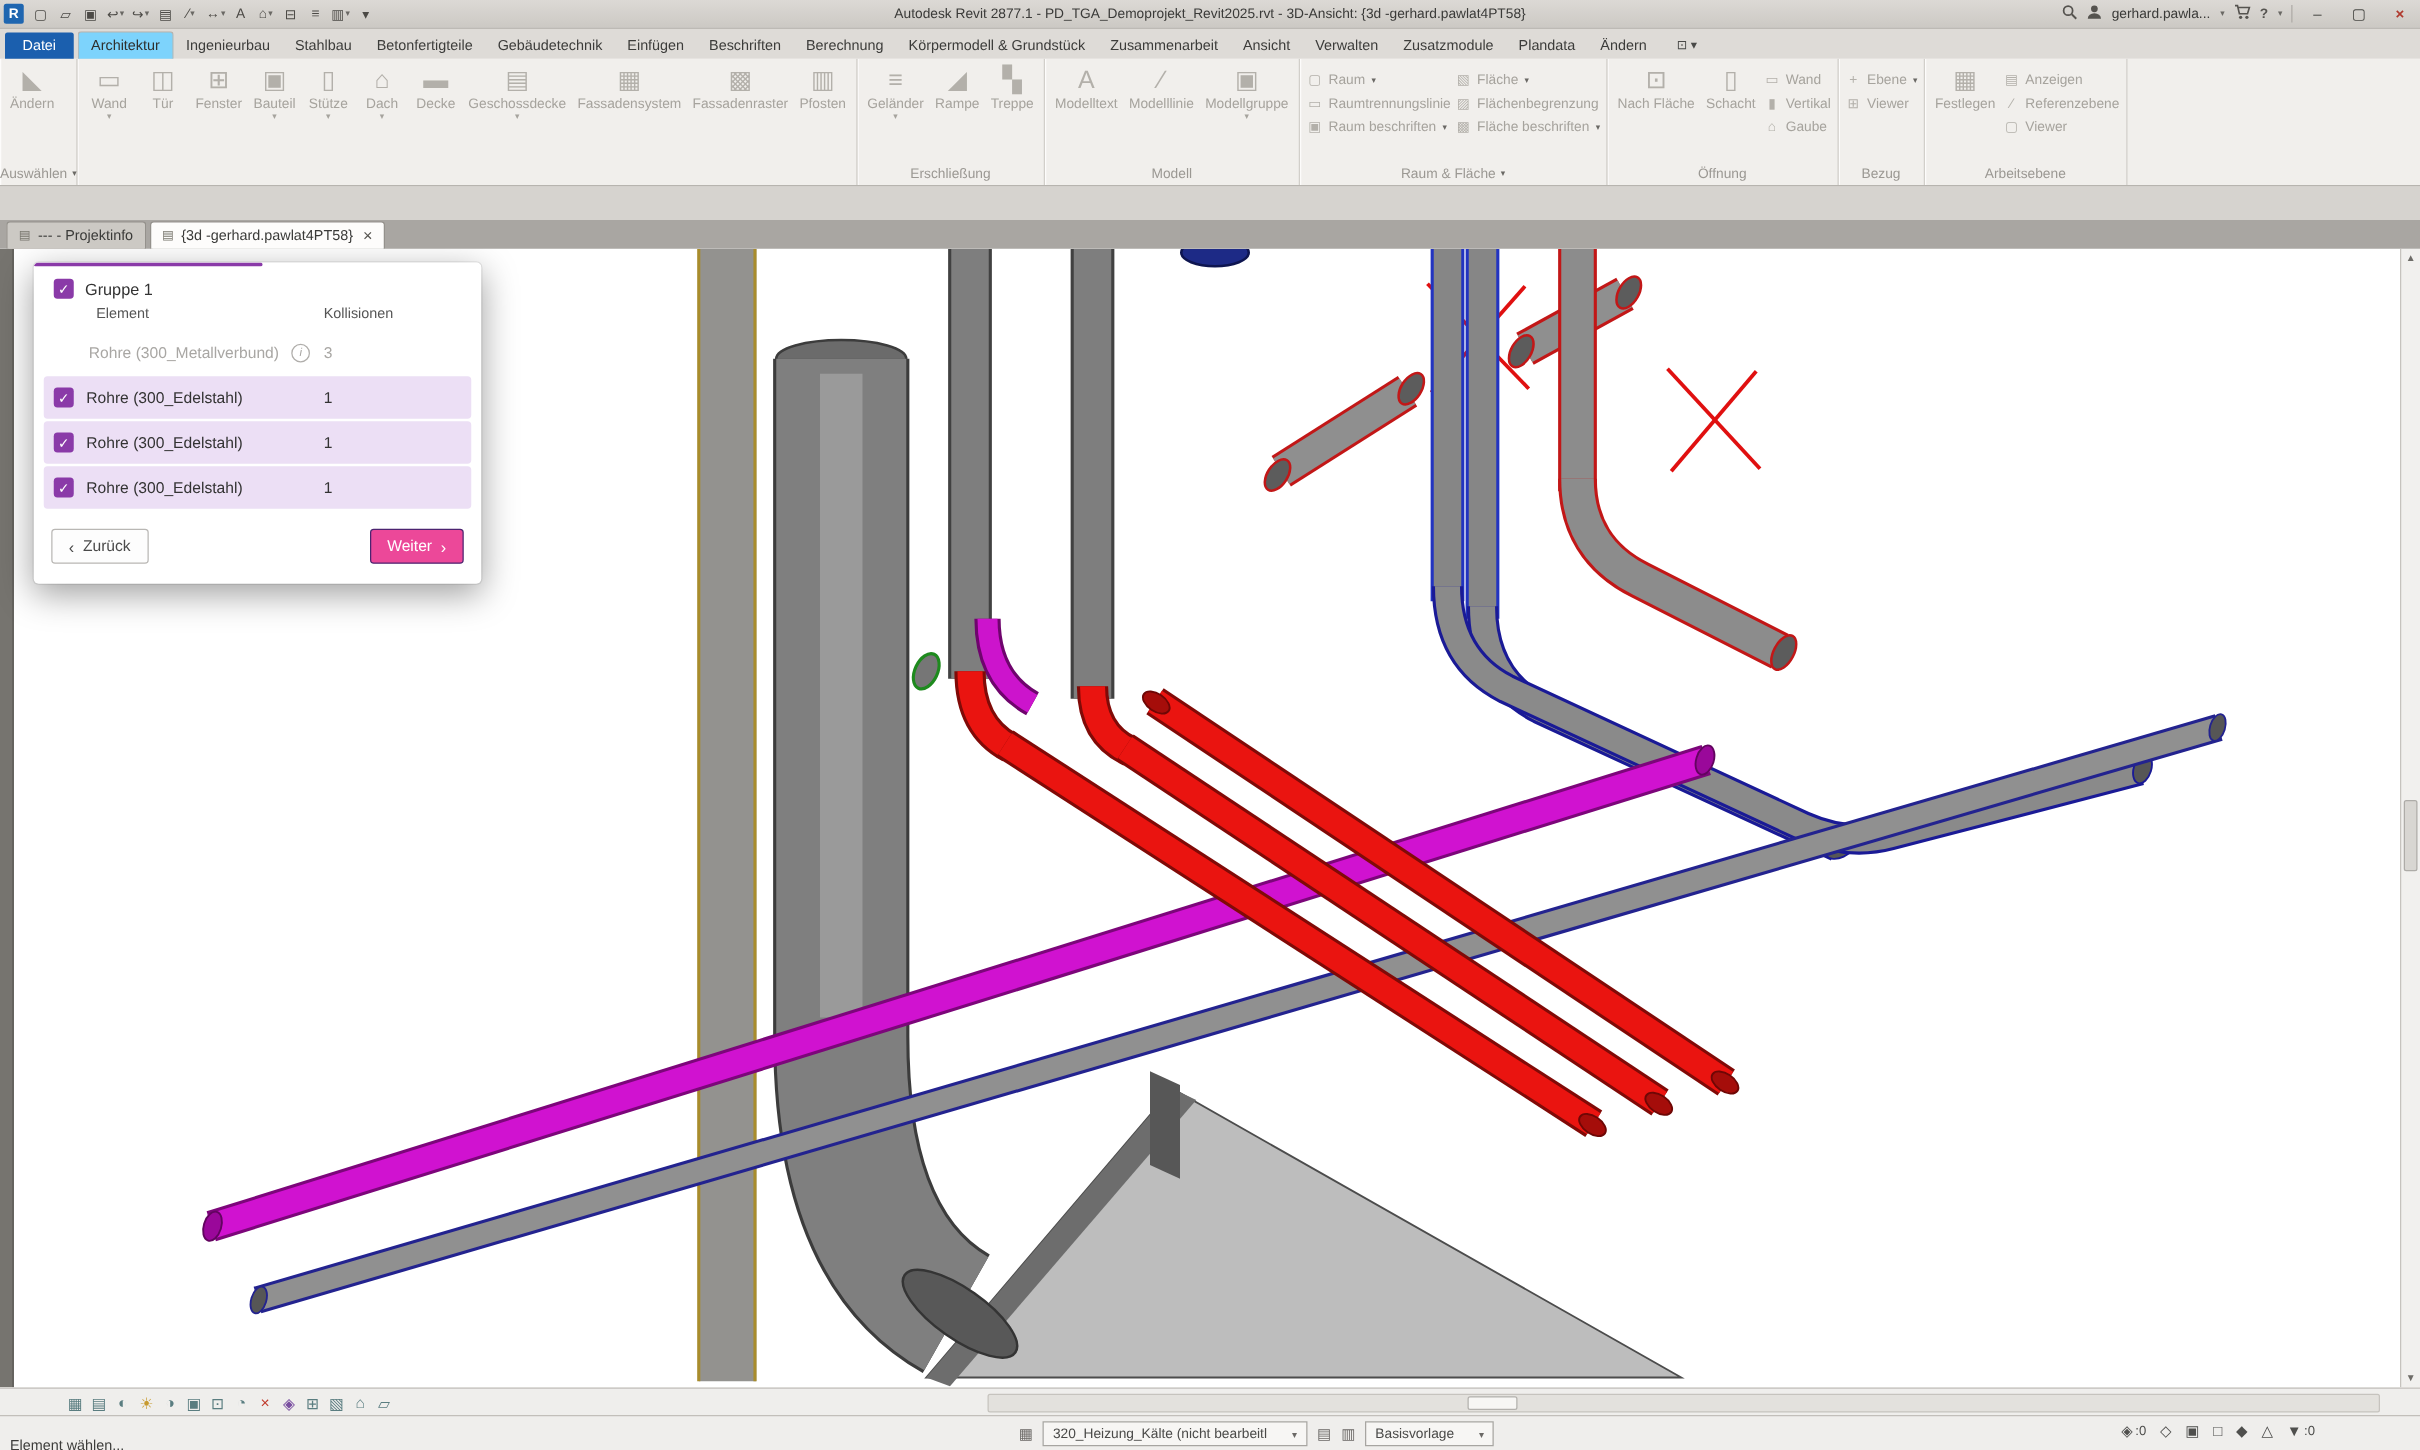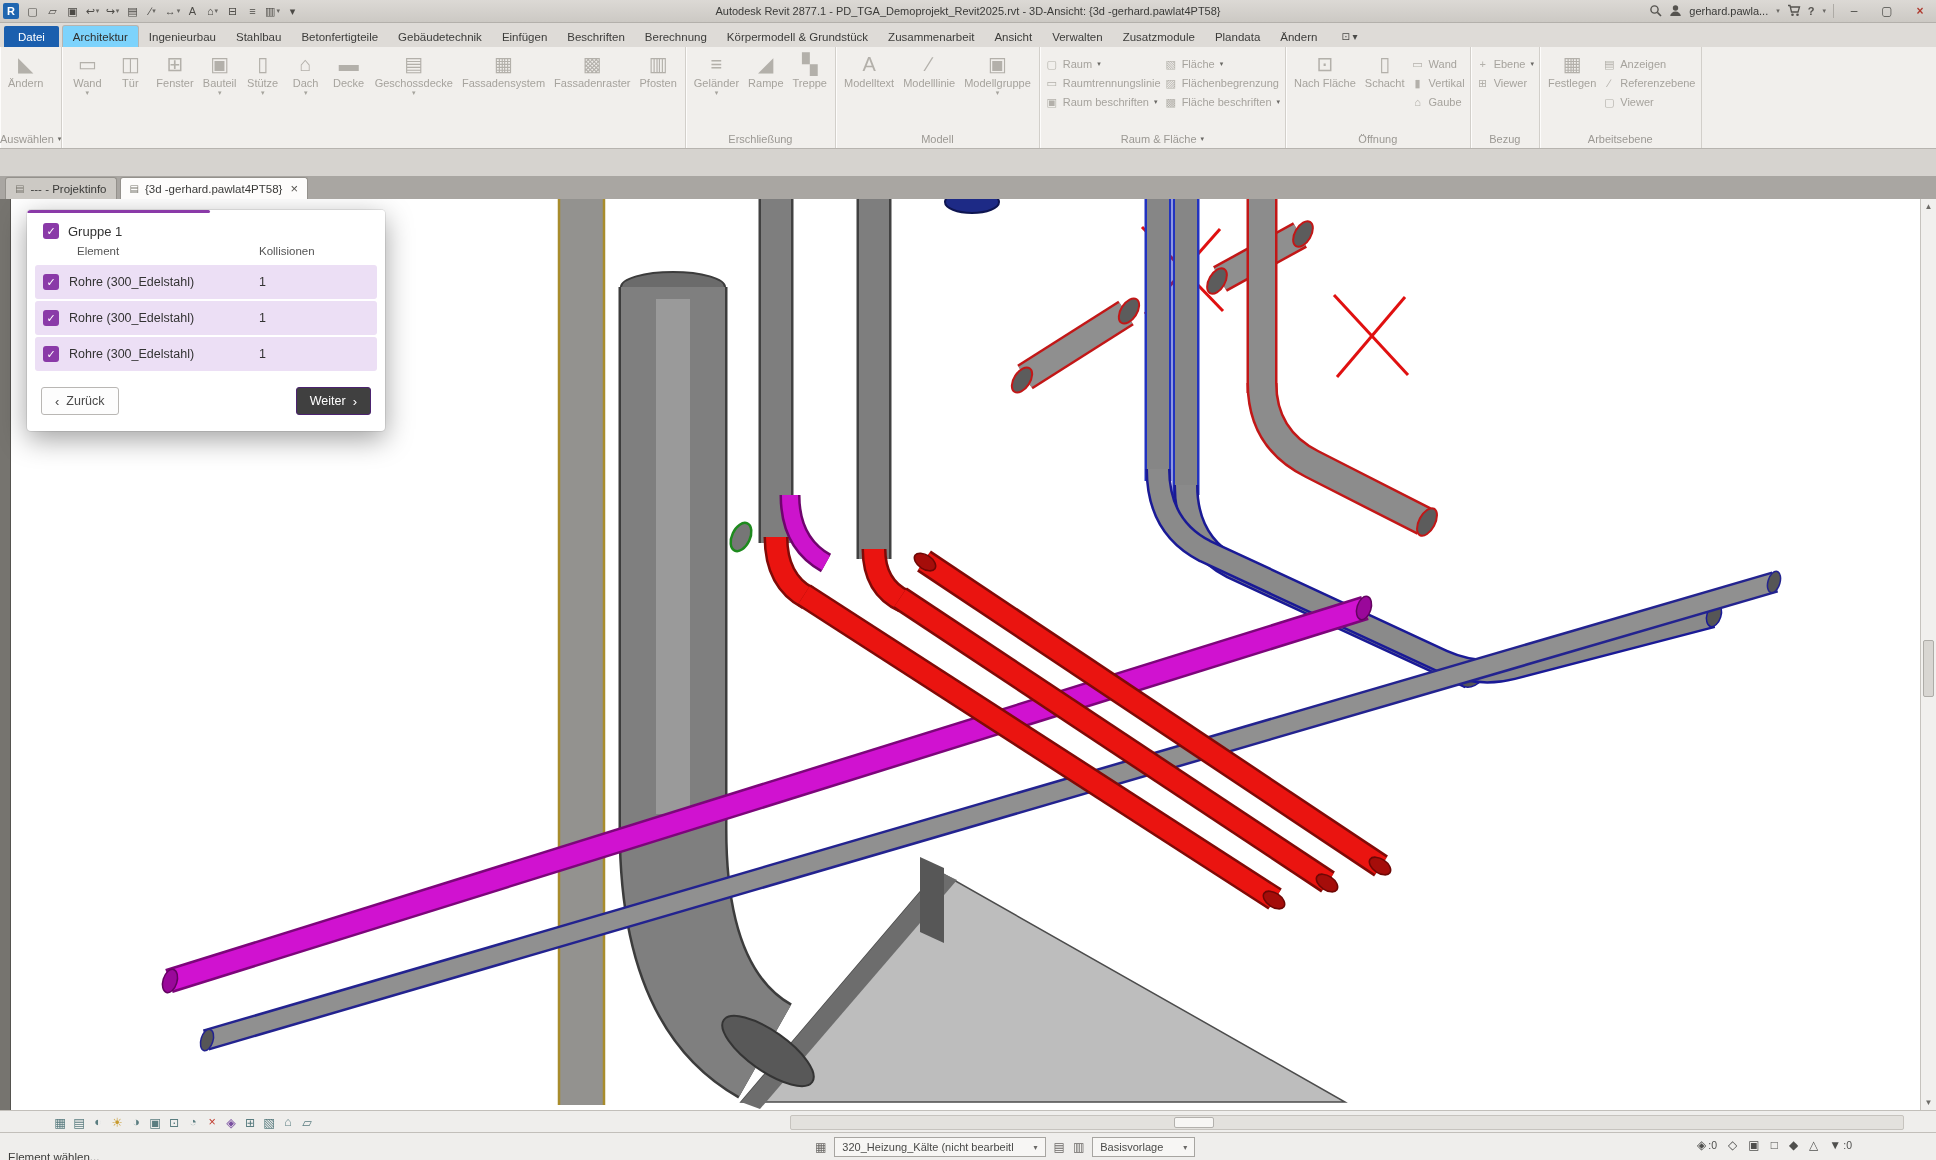--- a/index.html
+++ b/index.html
@@ -89,21 +89,21 @@
   .dlg-row{position:relative;height:34px;margin-bottom:2px;border-radius:3px;display:flex;
     align-items:center;gap:10px;padding-left:8px;font-size:12.5px;color:#333;}
   .dlg-row.sel{background:#ecdff5;}
   .dlg-row.dis{color:#a9a7a4;}
   .rcount{position:absolute;left:224px;}
   .info-ic{width:13px;height:13px;border:1.4px solid #b0aeab;border-radius:50%;color:#a5a3a0;
     font-size:9px;display:inline-flex;align-items:center;justify-content:center;font-style:italic;}
   .dlg-footer{display:flex;justify-content:space-between;align-items:center;padding:12px 14px 12px;}
   .btn{display:inline-flex;align-items:center;gap:7px;font-size:12.5px;border-radius:3px;padding:6px 13px;}
   .btn-back{border:1px solid #b9b7b4;background:#fdfdfd;color:#4a4a4a;}
-  .btn-next{background:#404040;color:#fff;border:1px solid #4c2370;}
+  .btn-next{background:#ec4899;color:#fff;border:1px solid #4c2370;}
   .chev{font-size:13px;line-height:1;}
 
   
   .viewbar{position:absolute;top:1110px;left:0;right:0;height:22px;background:#efeeec;
     border-top:1px solid #c2bfba;display:flex;align-items:center;gap:5px;padding-left:8px;z-index:56;}
   .scale-box{font-size:11px;color:#3f3f3d;margin-right:4px;white-space:nowrap;margin-top:39px;}
   .vb-ic{width:19px;text-align:center;font-size:12.5px;}
   .hscroll{position:absolute;left:790px;width:1112px;top:4px;height:13px;background:#e3e1dd;
     border:1px solid #c6c3be;border-radius:2px;}
   .hs-thumb{position:absolute;left:383px;top:1px;width:38px;height:9px;background:#f7f6f4;
@@ -515,20 +515,26 @@
     </div>
   <div class="dlg-group">
     <span class="cbox">✓</span>
     <span>Gruppe 1</span>
   </div>
   <div class="dlg-colhead">
     <span class="c1">Element</span>
     <span class="c2">Kollisionen</span>
   </div>
   <div class="dlg-rows">
+      <div class="dlg-row dis">
+        <span class="cbox off hidden"></span>
+        <span class="rlabel">Rohre (300_Metallverbund)</span>
+        <span class="info-ic">i</span>
+        <span class="rcount">3</span>
+      </div>
       <div class="dlg-row sel">
         <span class="cbox">✓</span>
         <span class="rlabel">Rohre (300_Edelstahl)</span>
         <span class="rcount">1</span>
       </div>
       <div class="dlg-row sel">
         <span class="cbox">✓</span>
         <span class="rlabel">Rohre (300_Edelstahl)</span>
         <span class="rcount">1</span>
       </div>

